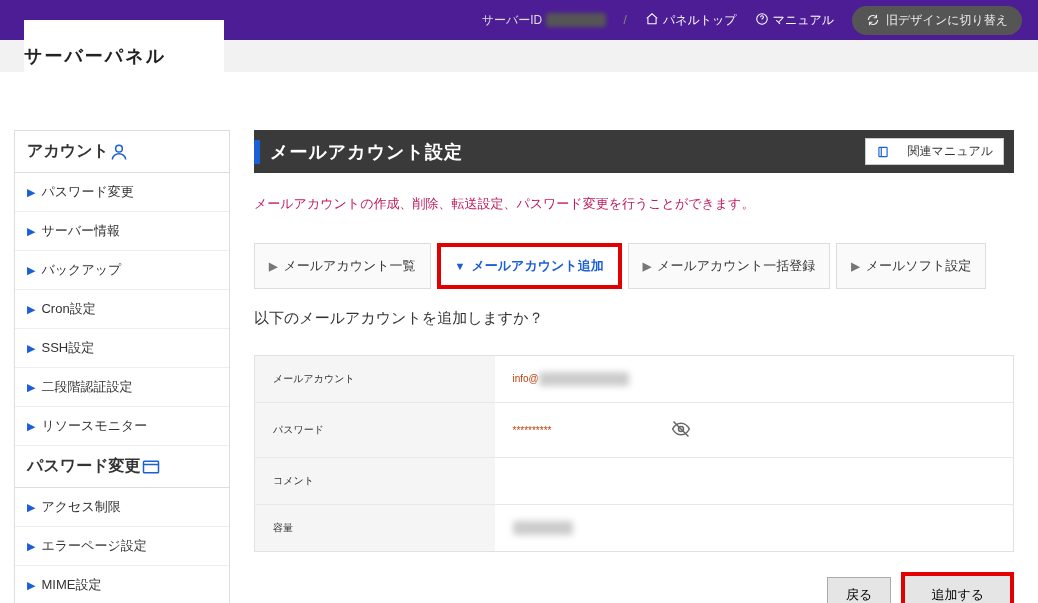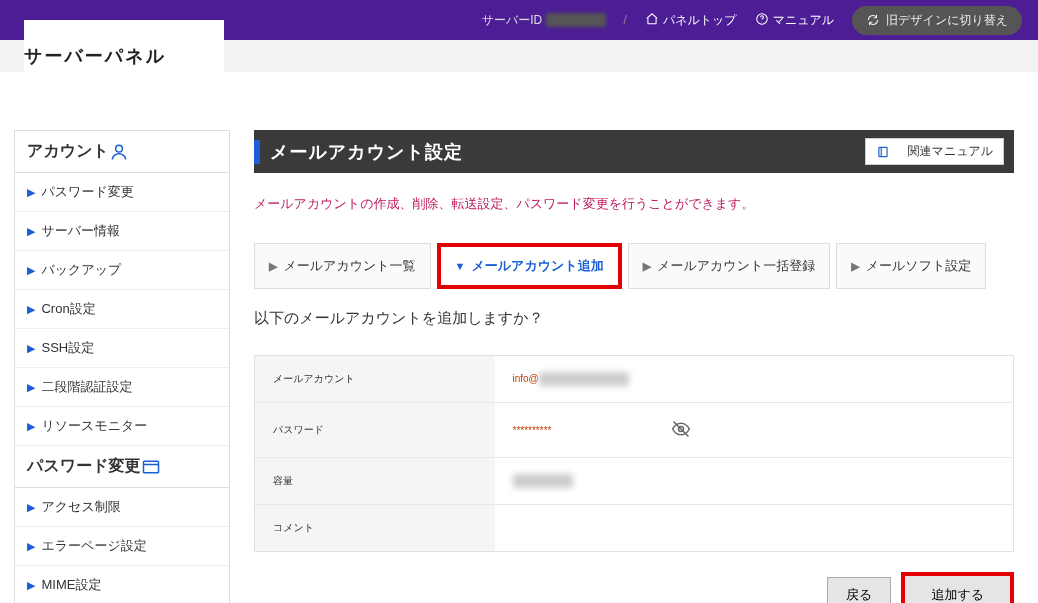--- a/index.html
+++ b/index.html
@@ -352,27 +352,27 @@
                 <svg viewBox="0 0 24 24">
                       <path d="M2 12s3.5-7 10-7 10 7 10 7-3.5 7-10 7S2 12 2 12z"></path>
                       <circle cx="12" cy="12" r="3"></circle>
                       <line x1="3" y1="3" x2="21" y2="21"></line>
                     </svg>
               </span>
             </div>
           </td>
         </tr>
         <tr>
+          <th>コメント</th>
+          <td></td>
+        </tr>
+        <tr>
           <th>容量</th>
           <td><span class="blurred sm"></span></td>
         </tr>
-        <tr>
-          <th>コメント</th>
-          <td></td>
-        </tr>
       </tbody>
         </table>
 
       <div class="actions">
         <button class="btn">戻る</button>
         <button class="btn primary-highlight">追加する</button>
       </div>
     </div>
   </div>
 </div>

